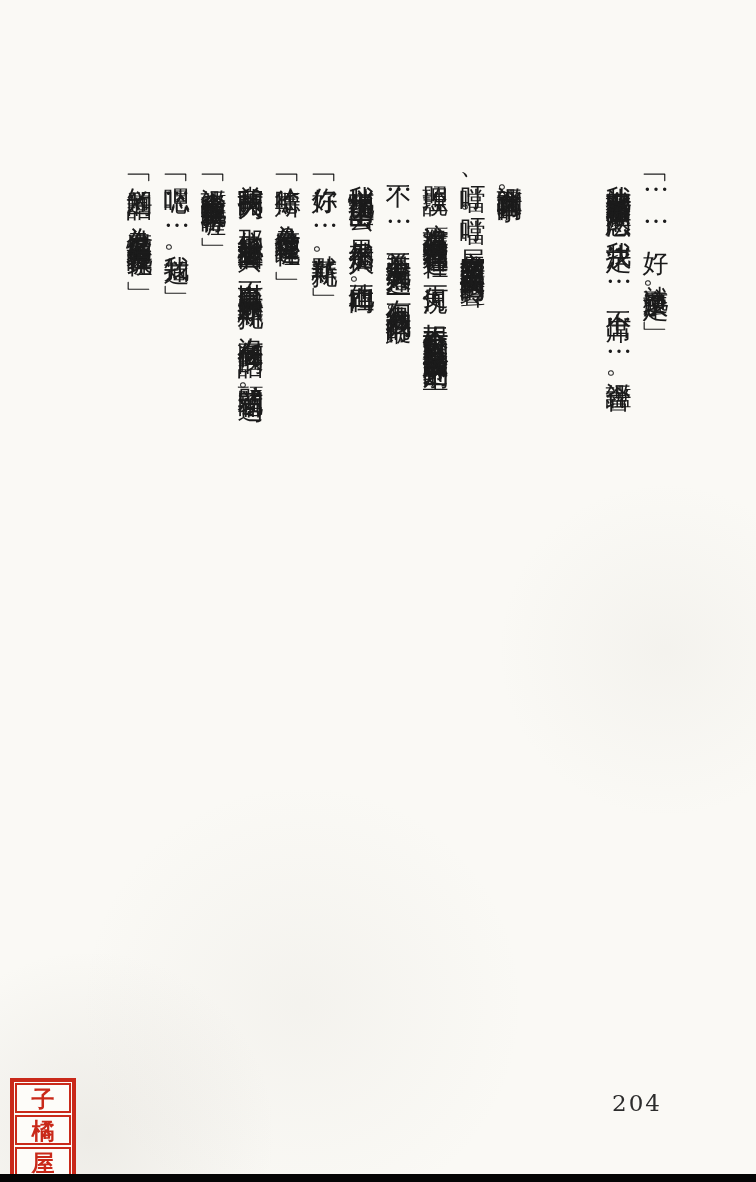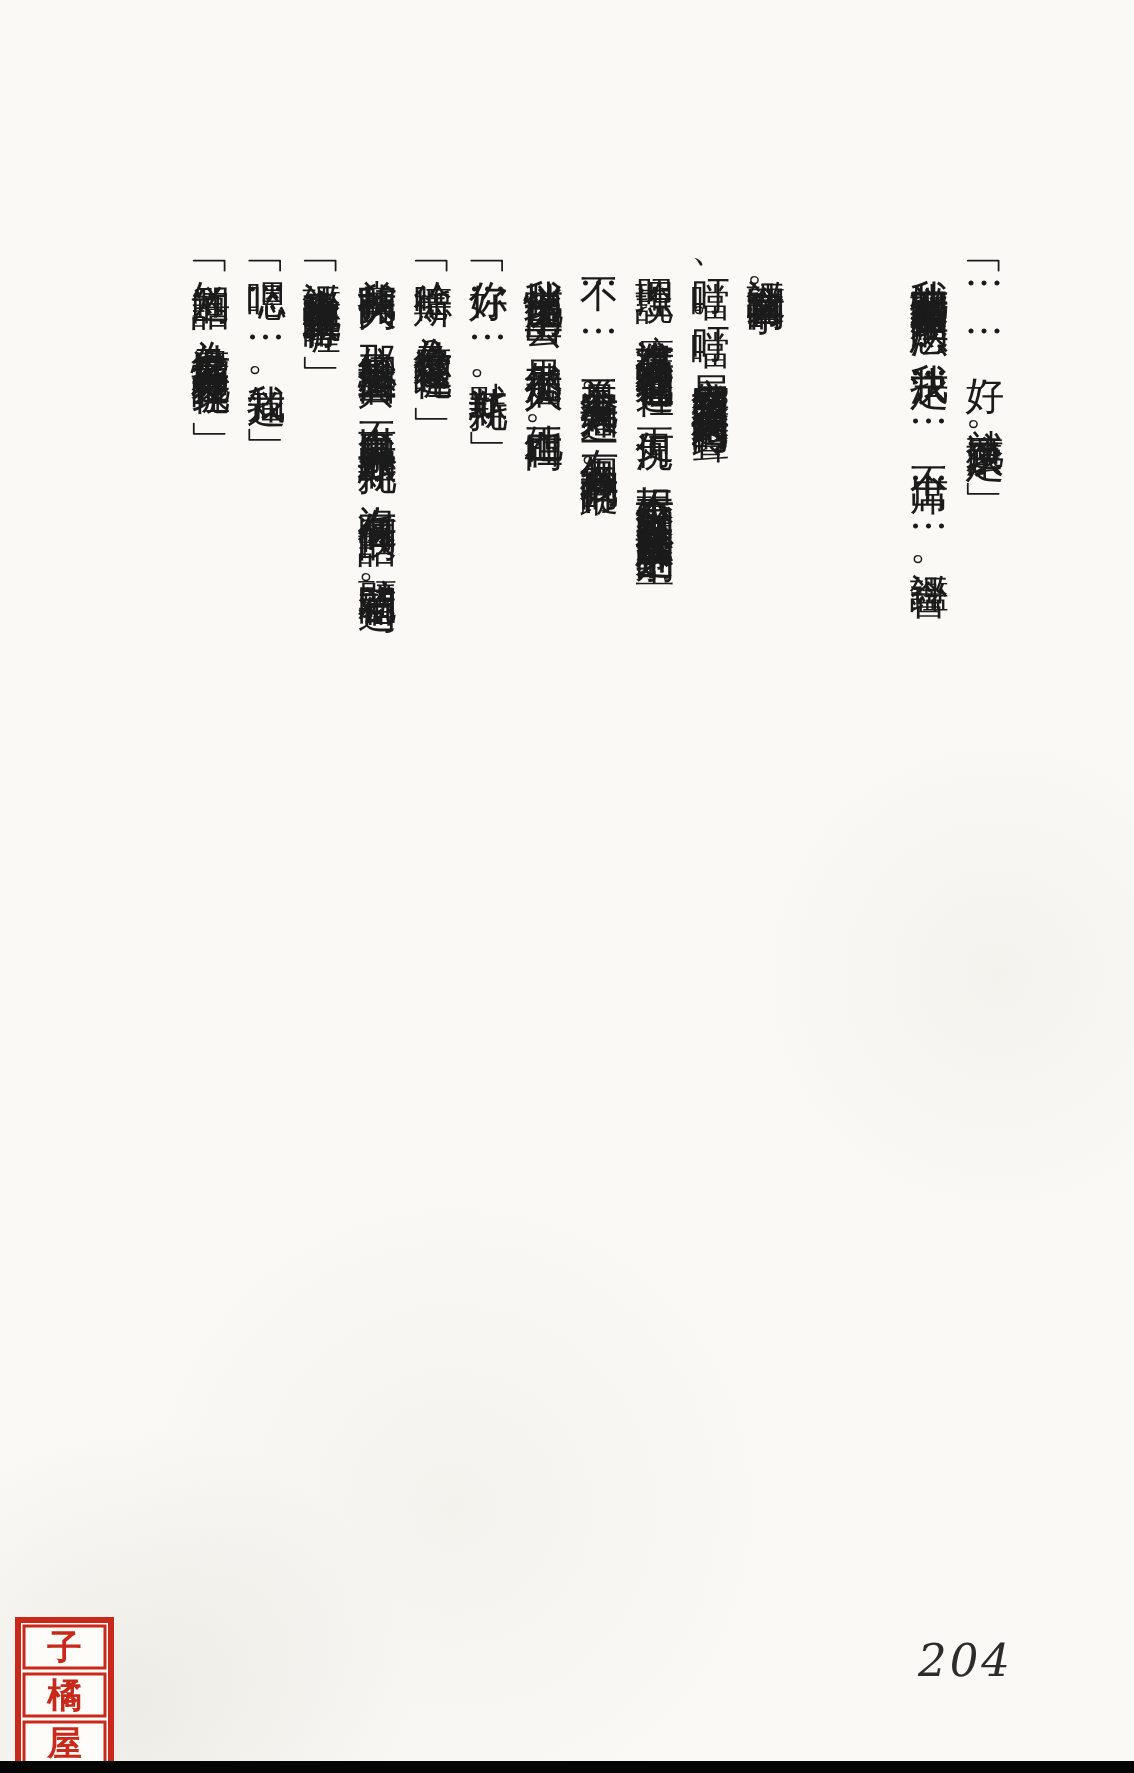--- a/index.html
+++ b/index.html
@@ -41,24 +41,23 @@
     margin: 0;
     text-indent: 55px; 
   }
   .page-text p.section-start {
     margin-right: 72px; 
   }
   .page-number {
     position: absolute;
     left: 612px;
     top: 1090px;
-    font-size: 30px;
+    font-size: 23px;
     letter-spacing: 2px;
     color: #2c2c2c;
-    font-style: italic;
   }
   .seal {
     position: absolute;
     left: 10px;
     top: 1078px;
     width: 58px;
     border: 4px solid #c9291a;
     background: #fdfcf9;
     display: flex;
     flex-direction: column;

